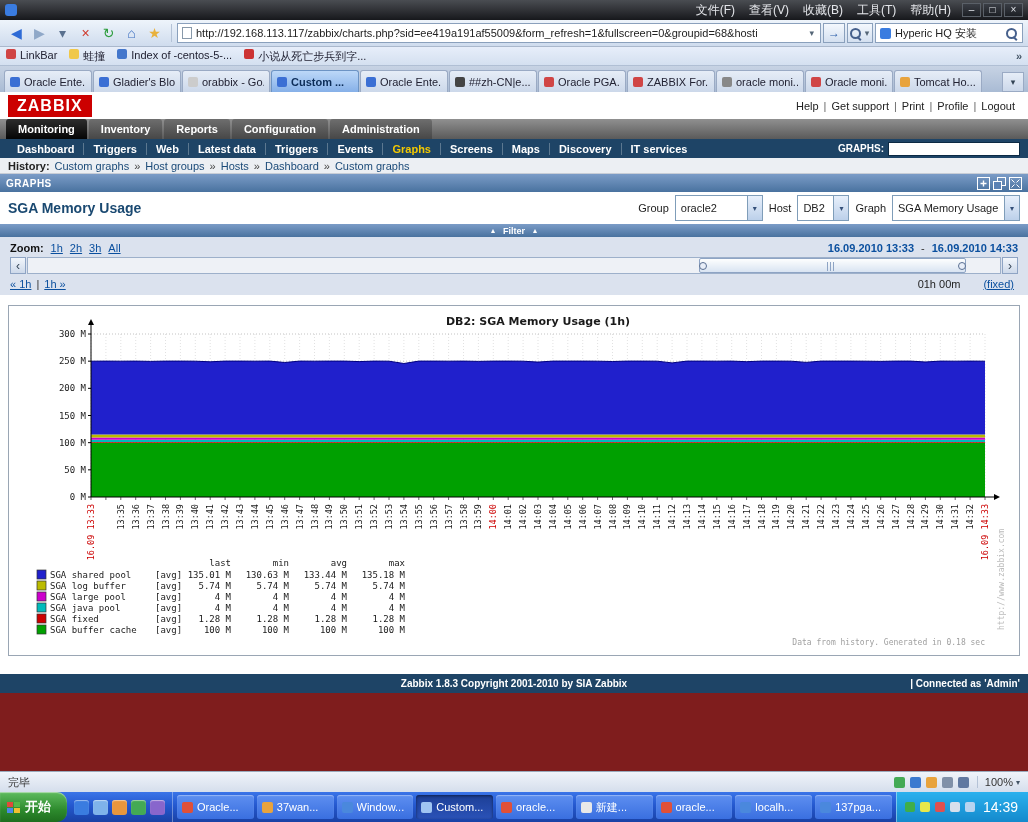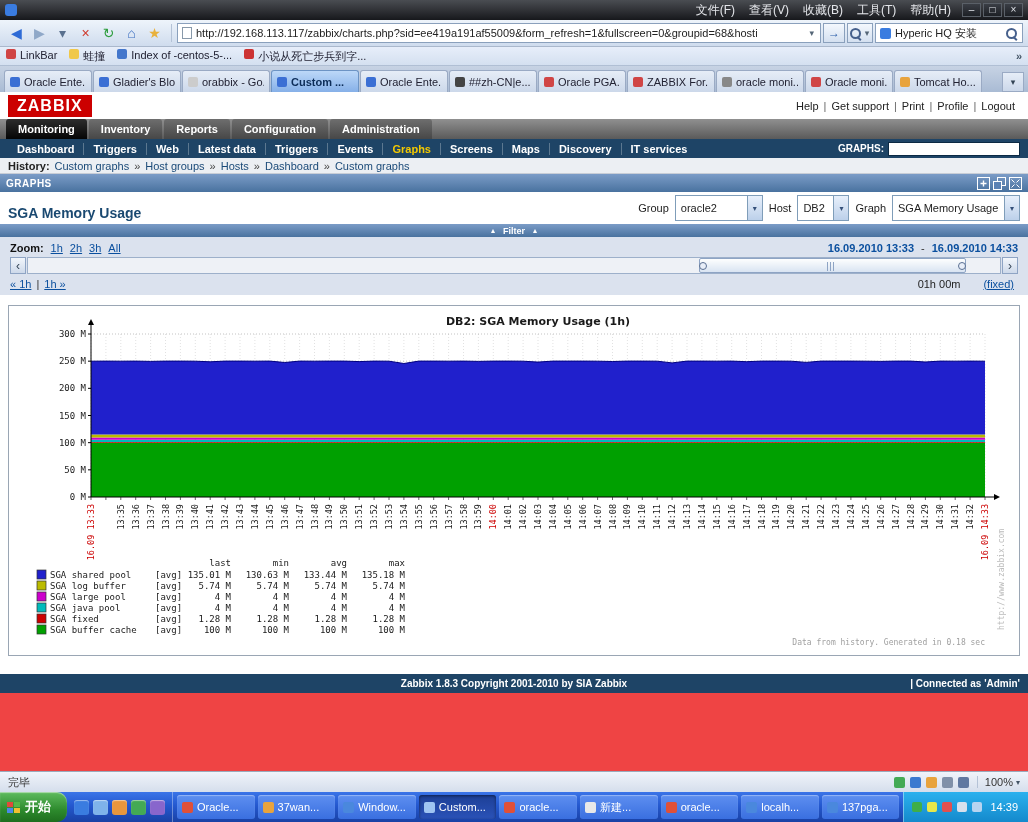--- a/index.html
+++ b/index.html
@@ -32,21 +32,21 @@
 .bm-ic{width:10px;height:10px;border-radius:2px;flex:none}
 .bm-overflow{margin-left:auto;color:#456;font-weight:bold;cursor:pointer}
 .tabbar{height:26px;background:linear-gradient(#c7d3e4,#a9bbd4);display:flex;align-items:flex-end;padding:2px 4px 0}
 .tabs{display:flex;flex:1;gap:1px;overflow:hidden}
 .tab{flex:0 1 88px;min-width:0;height:22px;background:linear-gradient(#e6edf7,#ccd8ea);border:1px solid #9aaac4;border-bottom:none;border-radius:3px 3px 0 0;display:flex;align-items:center;gap:4px;padding:0 5px;font-size:11px;color:#223;cursor:pointer}
 .tab.active{background:linear-gradient(#bcd8f8,#86b0e8);border-color:#6d94c4;font-weight:bold;color:#0c2c58}
 .tab .fav{width:10px;height:10px;border-radius:2px;flex:none}
 .tab-label{white-space:nowrap;overflow:hidden}
 .tab-menu-btn{width:22px;height:20px;margin-left:3px;border:1px solid #9aaac4;background:linear-gradient(#e6edf7,#ccd8ea);display:flex;align-items:center;justify-content:center;font-size:9px;color:#345;cursor:pointer}
 
-.viewport{height:679px;background:#ef4444;overflow:hidden}
+.viewport{height:679px;background:#7f1d1d;overflow:hidden}
 .zbx-page{background:#fff}
 .zbx-header{height:27px;display:flex;align-items:center;padding:0 8px;background:#fff}
 .zbx-logo{background:#cc0000;color:#fff;font-weight:bold;font-size:16px;letter-spacing:1px;padding:2px 9px;cursor:pointer}
 .zbx-toplinks{margin-left:auto;display:flex;align-items:center;font-size:11px;color:#333}
 .toplink{color:#222;text-decoration:none;padding:0 5px;cursor:pointer}
 .tl-sep{color:#666}
 .toplink-wrap:first-child .tl-sep{display:none}
 .mainnav{height:20px;background:linear-gradient(#909090,#5a5a5a);display:flex;align-items:flex-end;padding:0 6px;gap:2px}
 .mainnav-tab{height:20px;padding:0 12px;background:linear-gradient(#6e6e6e,#474747);color:#fff;font-weight:bold;font-size:11px;border-radius:3px 3px 0 0;display:flex;align-items:center;cursor:pointer}
 .mainnav-tab.active{background:linear-gradient(#2d2d2d,#050505)}
@@ -60,21 +60,21 @@
 .historyrow{height:16px;background:#eceff3;border-bottom:1px solid #c8cdd6;display:flex;align-items:center;padding:0 8px;font-size:11px}
 .hist-label{font-weight:bold;color:#222;margin-right:5px}
 .hist-link{color:#1a4a78;text-decoration:none;cursor:pointer}
 .hist-sep{color:#444;margin:0 5px}
 .hist-item-wrap:first-child .hist-sep{display:none}
 .bluebar{background:linear-gradient(#7b9cc7,#49729f);display:flex;align-items:center;color:#fff;padding:0 6px}
 .graphsbar{height:18px}
 .bar-label{font-size:10px;font-weight:bold;letter-spacing:.5px}
 .bar-icons{margin-left:auto;display:flex;gap:3px}
 .bic{width:13px;height:13px;cursor:pointer}
-.titlerow{min-height:28px;display:flex;align-items:flex-end;padding:3px 8px;background:#fff}
+.titlerow{min-height:28px;display:flex;align-items:center;padding:3px 8px;background:#fff}
 .pagetitle{color:#1a4971;font-size:14px;font-weight:bold}
 .selectors{margin-left:auto;display:flex;align-items:center;gap:6px;font-size:11px;color:#222}
 .fake-select{display:inline-flex;align-items:center;border:1px solid #7f9db9;background:#fff;height:26px;cursor:pointer}
 .fake-select .val{padding:0 5px;font-size:11px;white-space:nowrap}
 .sel-caret{width:15px;align-self:stretch;border-left:1px solid #7f9db9;background:linear-gradient(#e8f0fb,#bcd0ea);display:flex;align-items:center;justify-content:center;font-size:8px;color:#35507a}
 .filterbar{height:13px;justify-content:center;gap:8px;font-size:9px;font-weight:bold;cursor:pointer}
 .f-ic{font-size:8px}
 .zoomband{background:#dbe2ee;padding:3px 10px 4px;font-size:11px}
 .zoomrow1{display:flex;align-items:center;gap:7px;height:15px}
 .zoom-label{font-weight:bold;color:#111}
@@ -113,21 +113,21 @@
 .winflag i:nth-child(3){background:#4a88e8}.winflag i:nth-child(4){background:#f0c030}
 .quicklaunch{display:flex;align-items:center;gap:4px;padding:0 7px;border-right:1px solid rgba(255,255,255,.35)}
 .ql-ic{width:15px;height:15px;border-radius:3px;cursor:pointer;box-shadow:inset 0 1px 1px rgba(255,255,255,.5)}
 .tasks{flex:1;display:flex;gap:3px;padding:3px 4px;overflow:hidden}
 .taskbtn{flex:1 1 0;max-width:88px;background:linear-gradient(#5e8ff0,#3a6fe0);border-radius:3px;color:#fff;font-size:11px;display:flex;align-items:center;gap:4px;padding:0 5px;cursor:pointer;box-shadow:inset 0 1px 1px rgba(255,255,255,.35);min-width:0}
 .taskbtn.active{background:linear-gradient(#1d3f96,#2a52b8);box-shadow:inset 0 1px 3px rgba(0,0,0,.5)}
 .t-ic{width:11px;height:11px;border-radius:2px;flex:none}
 .t-label{white-space:nowrap;overflow:hidden}
 .tray{background:linear-gradient(#2bb1ee,#1489cc);border-left:1px solid rgba(255,255,255,.4);display:flex;align-items:center;gap:5px;padding:0 10px 0 8px}
 .tr-ic{width:10px;height:10px;border-radius:2px;cursor:pointer}
-.clock{color:#fff;font-size:11px;margin-left:3px}
+.clock{color:#fff;font-size:14px;margin-left:3px}
 </style>
 </head>
 <body>
 
 <div class="screen">
 
   <div class="titlebar">
     <span class="tb-fav"></span>
     <div class="tb-right">
       <div style="display:flex">

